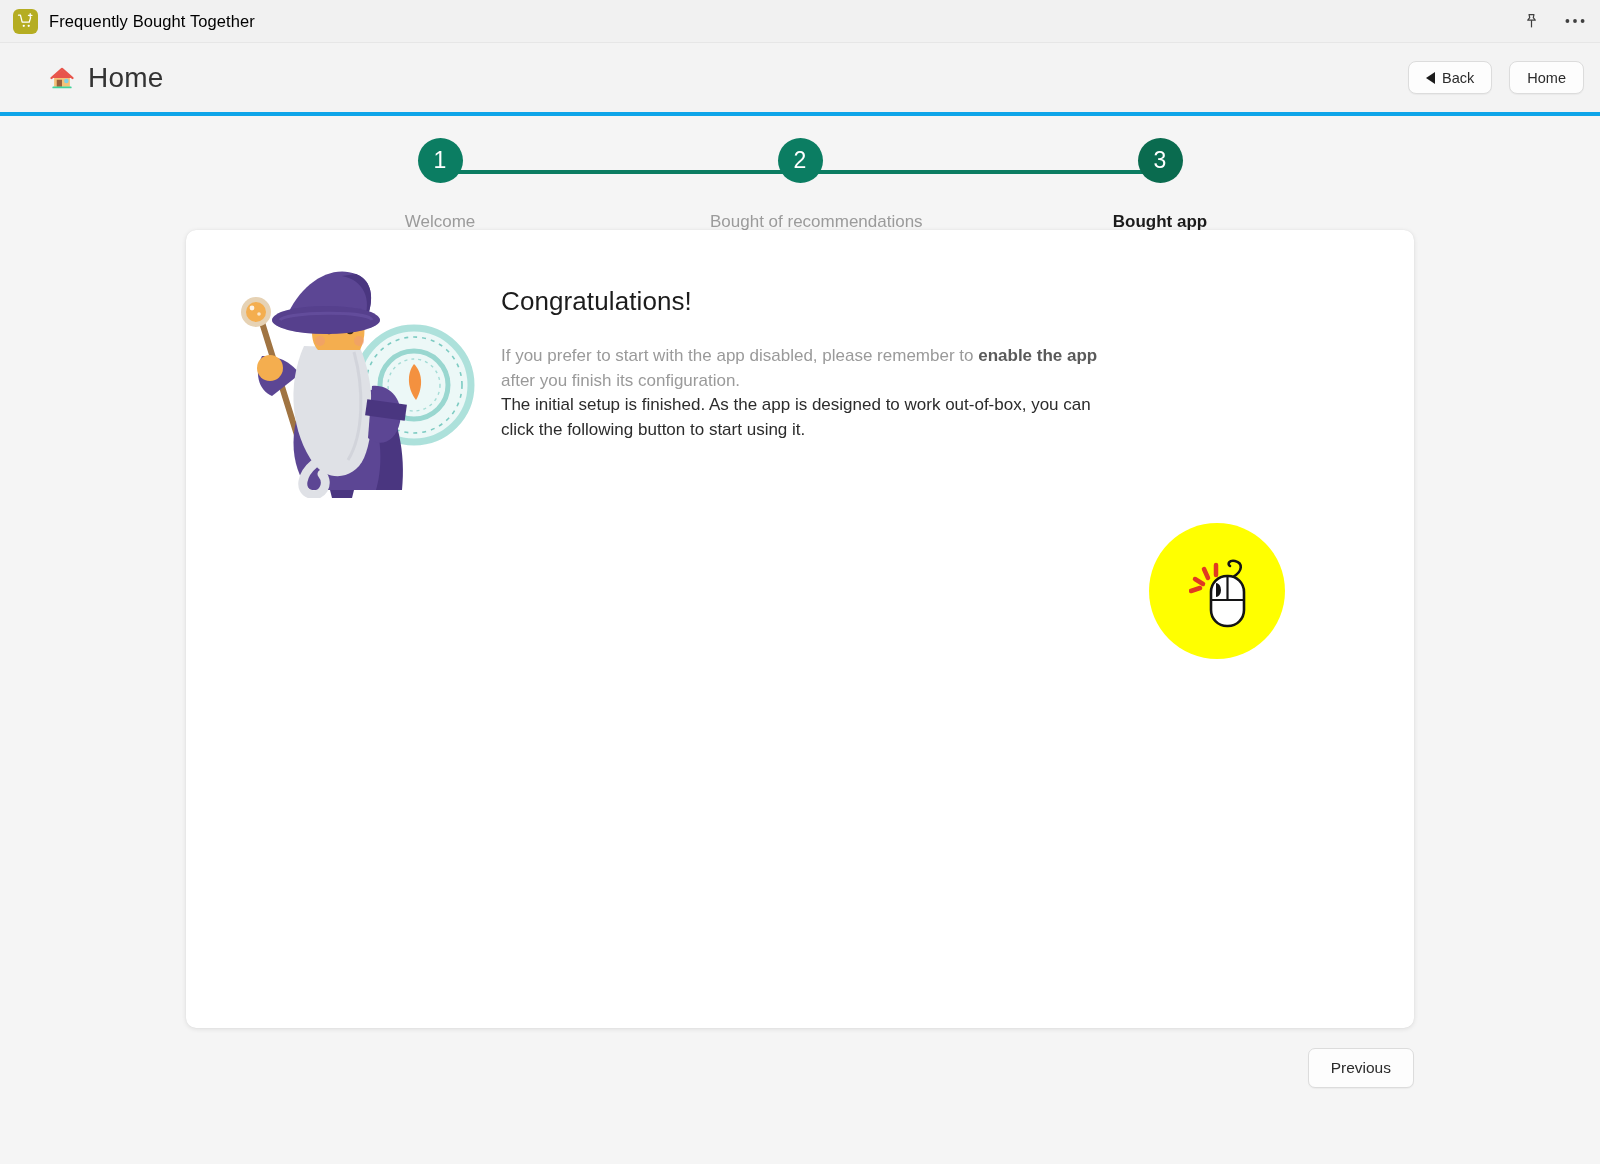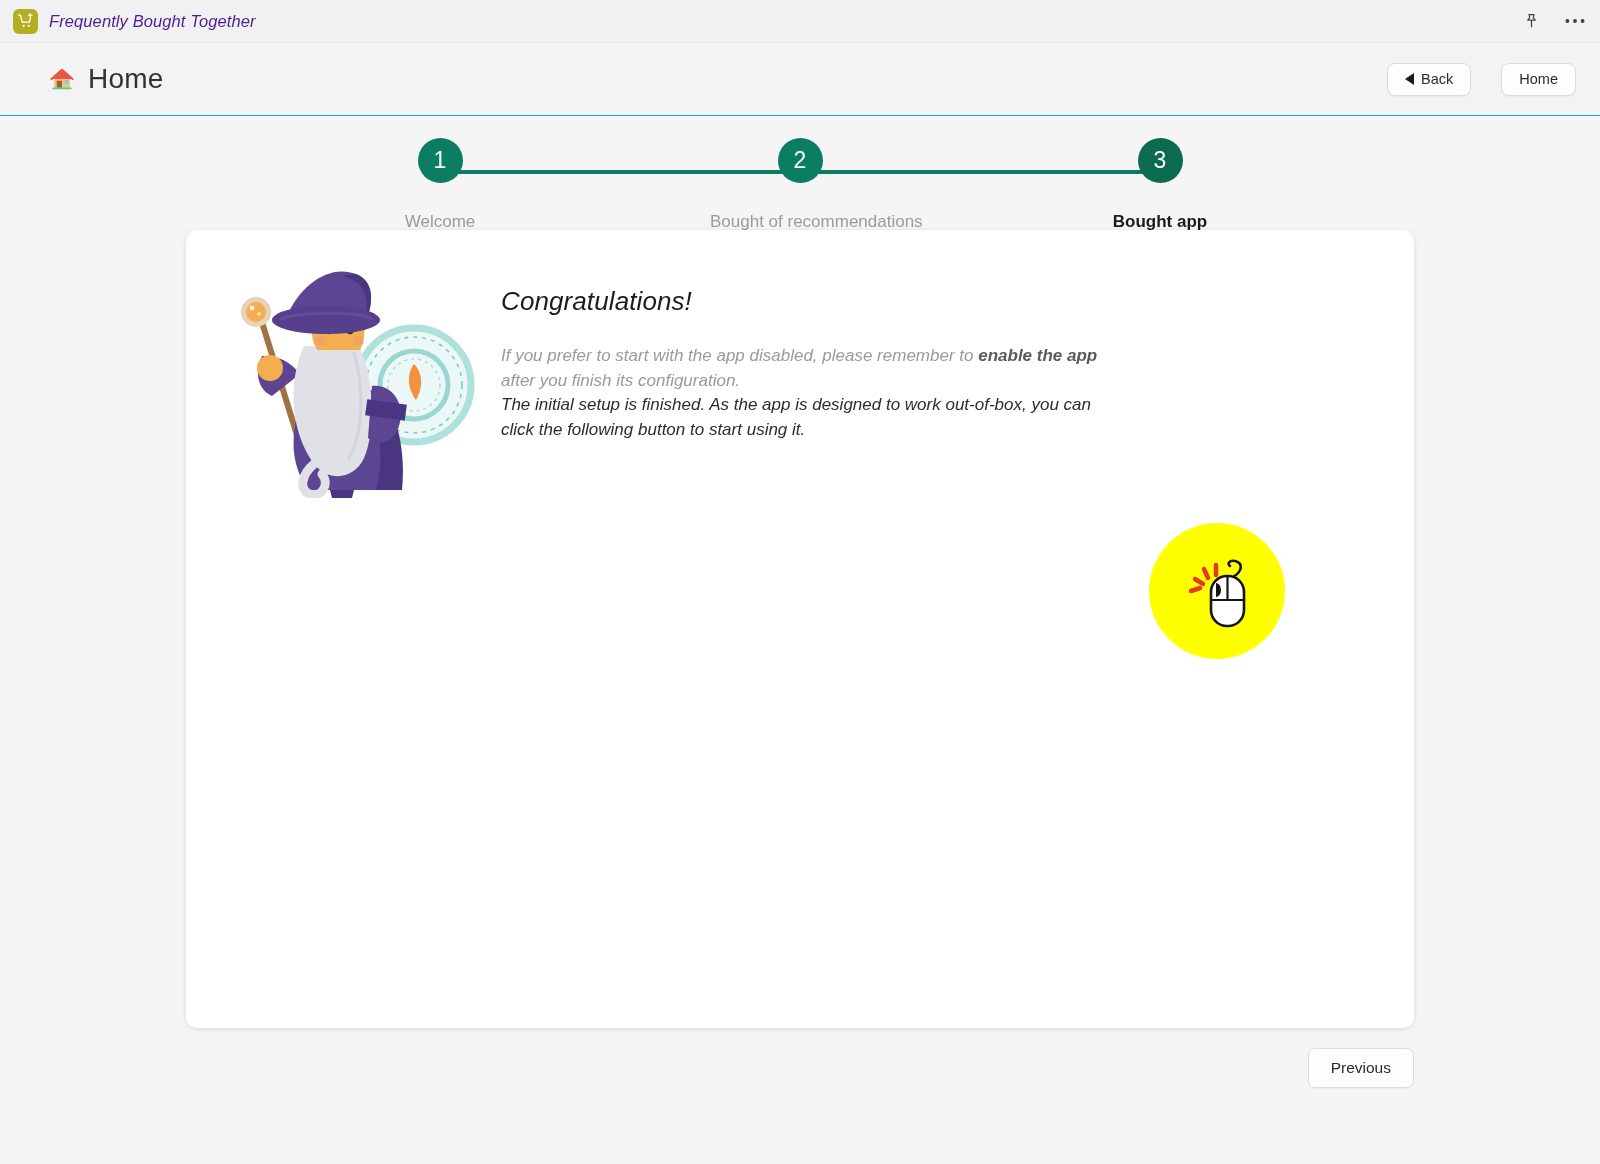--- a/index.html
+++ b/index.html
@@ -25,48 +25,47 @@
   .app-icon {
     width: 25px; height: 25px;
     border-radius: 6px;
     background: #b5ad22;
     display: flex; align-items: center; justify-content: center;
     flex: 0 0 auto;
     margin-right: 11px;
   }
   .app-title {
     font-size: 16.5px;
-    color: #4c1d95;
+    color: #000000;
     letter-spacing: .1px;
-    font-style: italic;
   }
   .titlebar-right {
     margin-left: auto;
     display: flex; align-items: center; gap: 22px;
   }
   .tb-icon { width: 22px; height: 22px; display:flex; align-items:center; justify-content:center; cursor: pointer; }
 
   
   .page-header {
     position: relative;
     height: 73px;
     background: #f3f3f3;
-    border-bottom: 1px solid #0ea5e9;
+    border-bottom: 4px solid #0ea5e9;
     display: flex;
     align-items: center;
-    padding: 0 24px 0 48px;
+    padding: 0 16px 0 48px;
   }
   .home-icon { width: 28px; height: 28px; margin-right: 12px; flex:0 0 auto; }
   .page-title {
     font-size: 28px;
     font-weight: 400;
     color: #333;
     letter-spacing: .2px;
   }
-  .header-actions { margin-left: auto; display: flex; gap: 30px; align-items: center; }
+  .header-actions { margin-left: auto; display: flex; gap: 17px; align-items: center; }
   .pill-btn {
     background: #fdfdfd;
     border: 1px solid #dcdcdc;
     border-radius: 8px;
     height: 33px;
     padding: 0 17px;
     font-size: 14.5px;
     color: #2b2b2b;
     font-family: "Liberation Sans", sans-serif;
     display: inline-flex; align-items: center; gap: 7px;
@@ -131,21 +130,21 @@
     width: 1228px;
     height: 798px;
     background: #fff;
     border-radius: 10px;
     box-shadow: 0 1px 5px rgba(0,0,0,.10), 0 0 1px rgba(0,0,0,.09);
     overflow: visible;
   }
 
   .card-top { display: flex; padding: 30px 0 0 28px; }
   .wizard-art { width: 265px; height: 230px; flex: 0 0 auto; margin-top: 8px;}
-  .copy { padding-left: 22px; padding-top: 26px; max-width: 640px; font-style: italic; }
+  .copy { padding-left: 22px; padding-top: 26px; max-width: 640px; }
   .congrats {
     font-size: 26px;
     color: #1c1c1c;
     font-weight: 400;
     margin-bottom: 7px;
     letter-spacing: .1px;
   }
   .para {
     font-size: 17px;
     line-height: 1.45;

